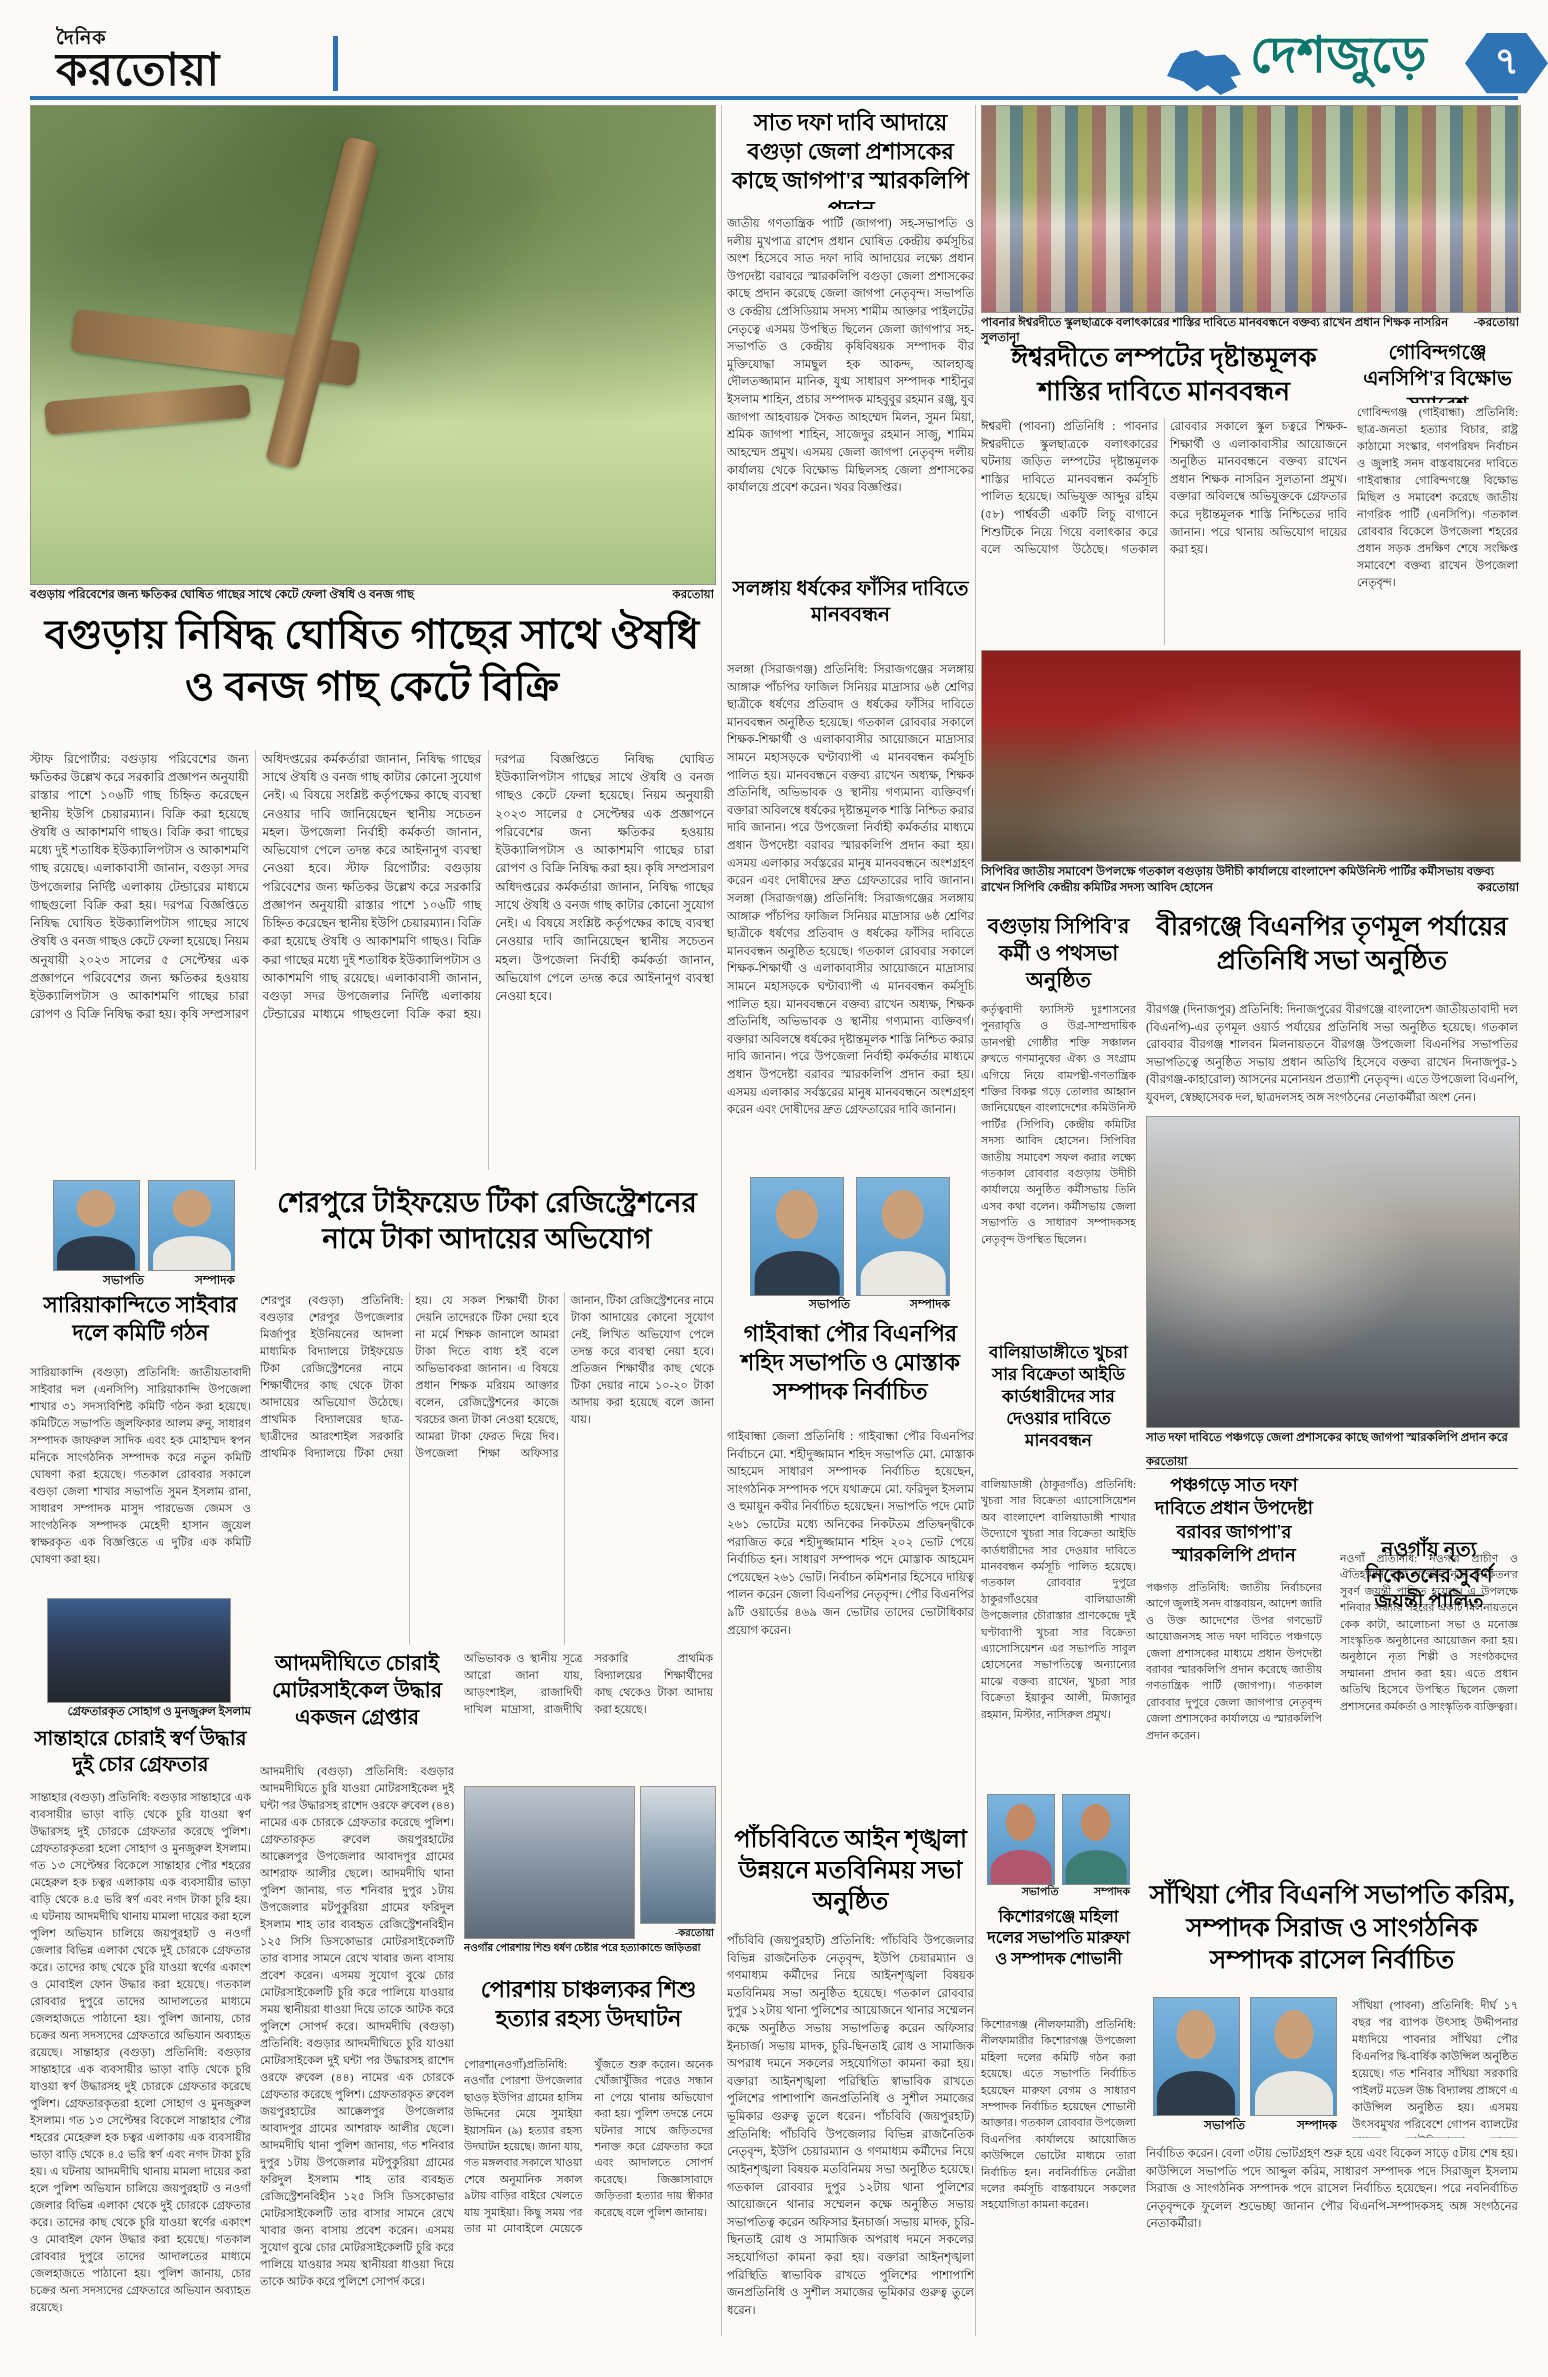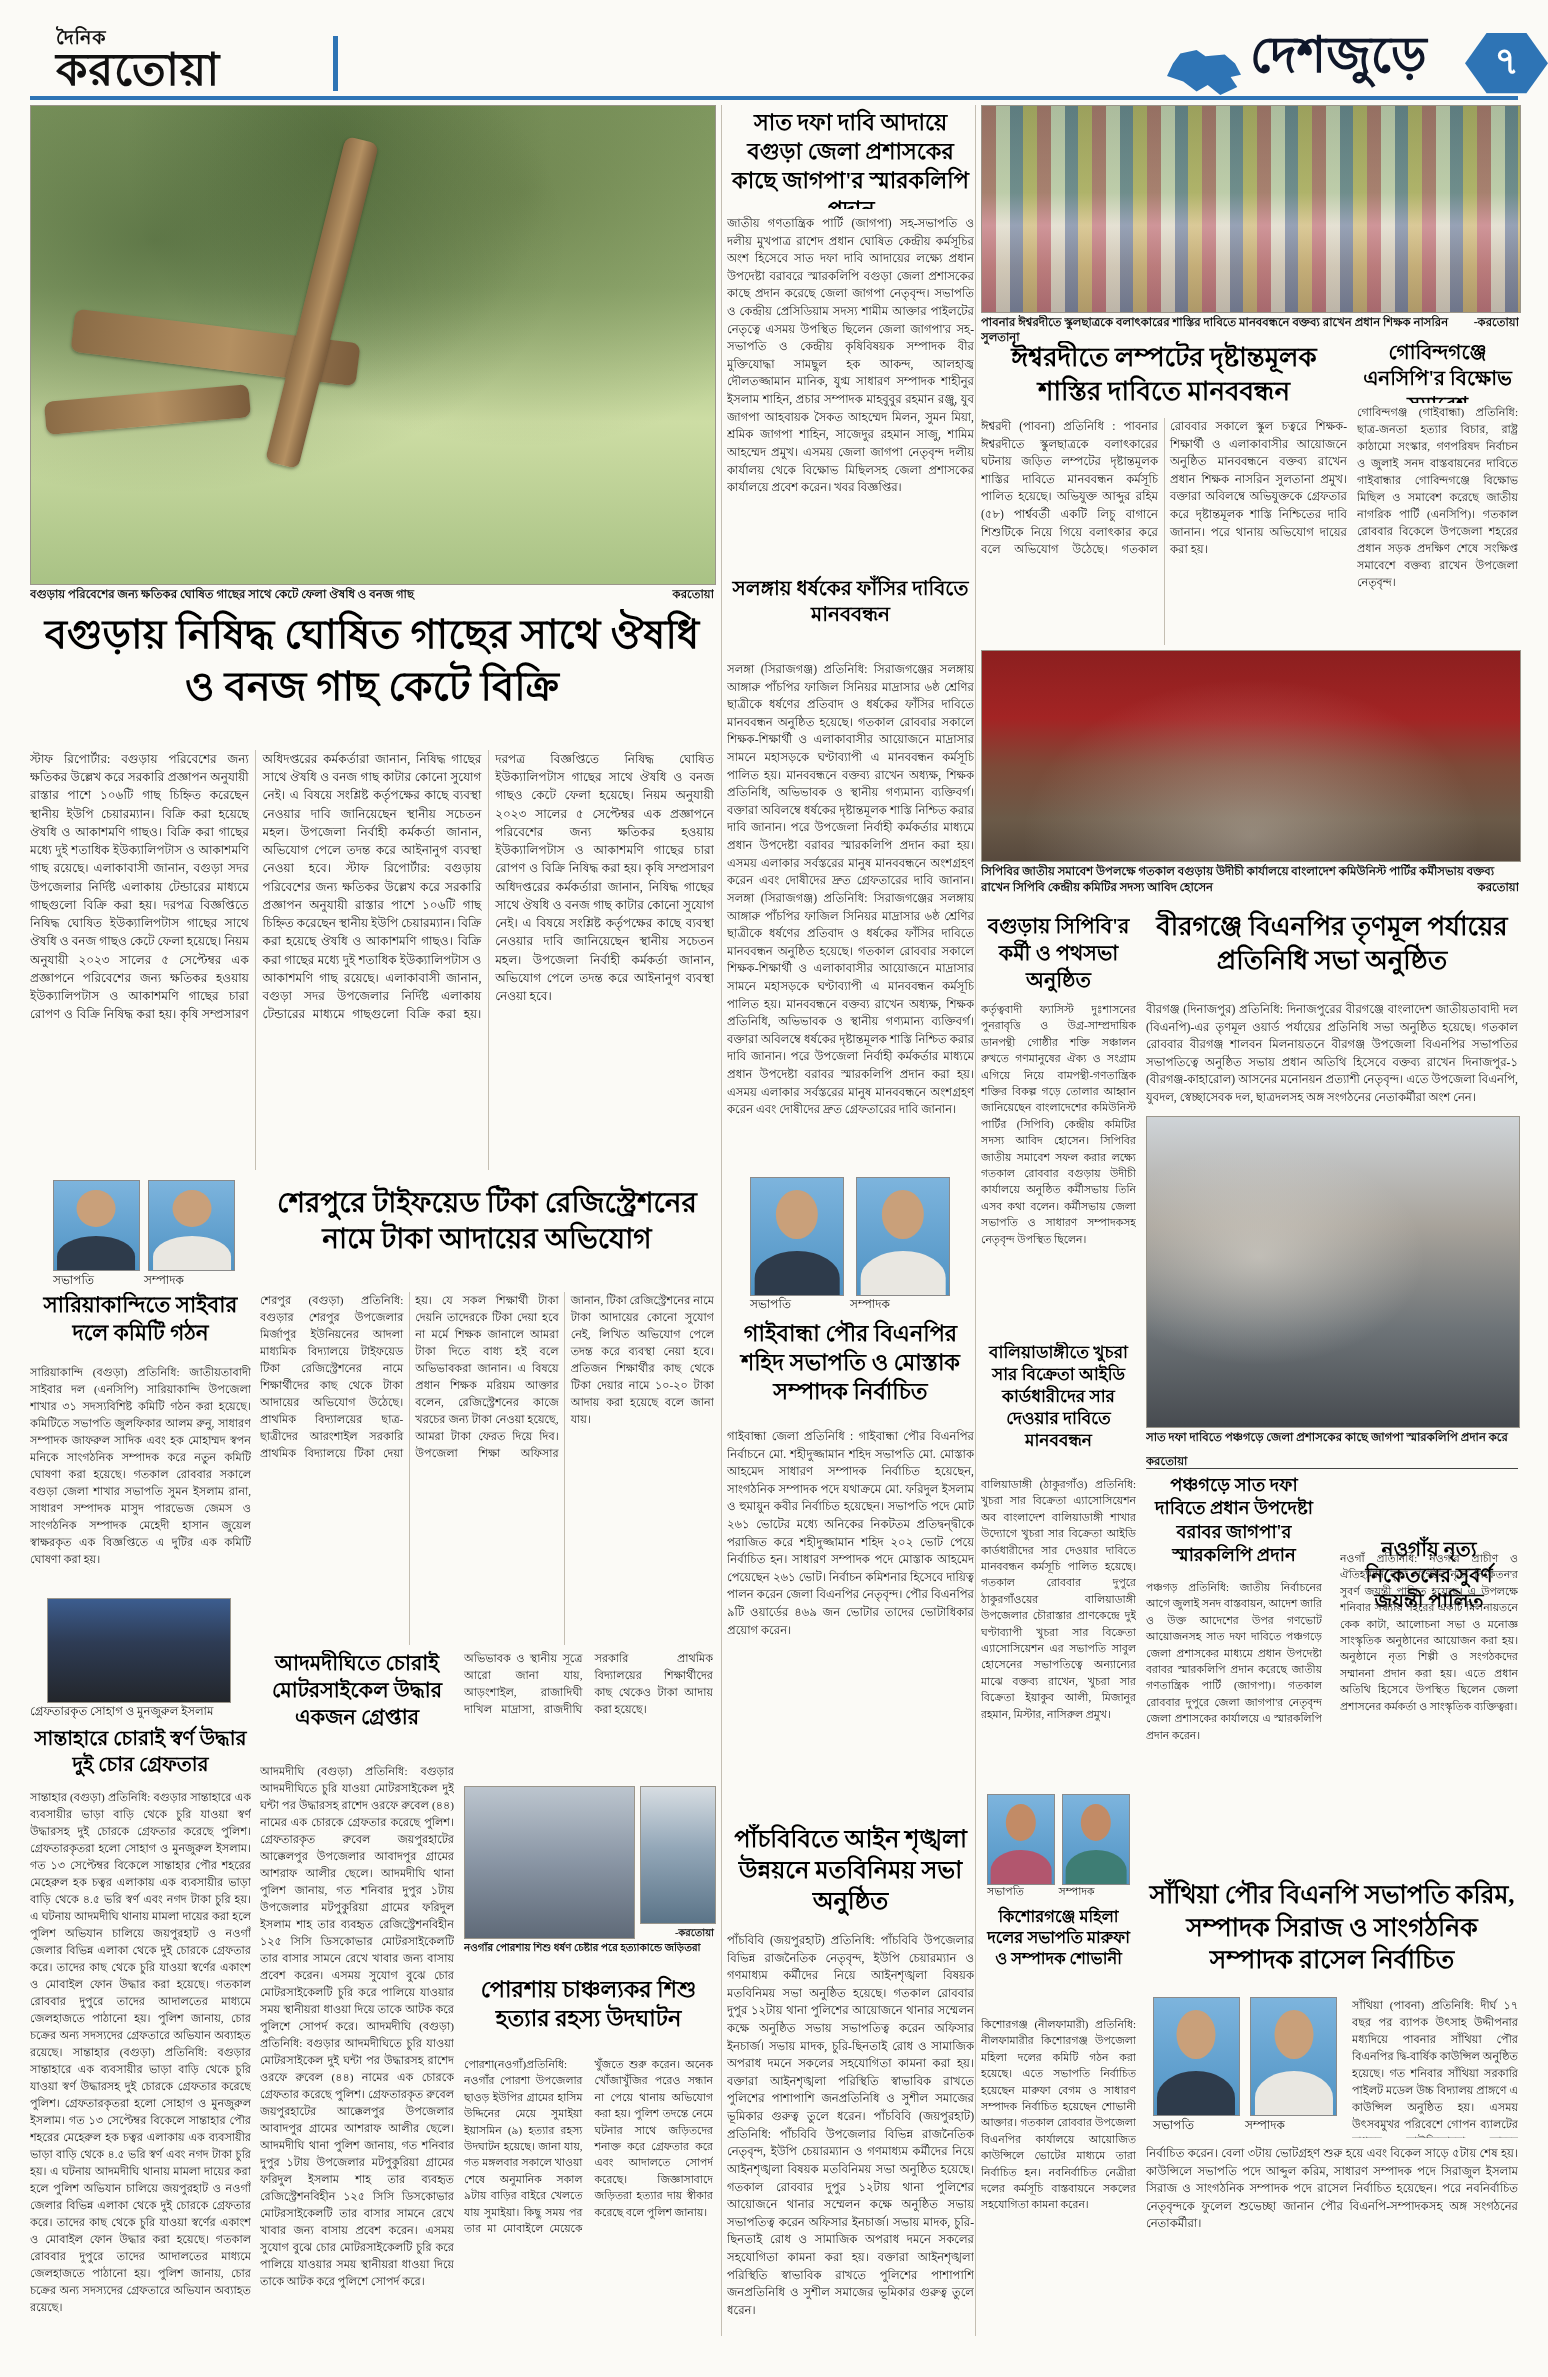--- a/index.html
+++ b/index.html
@@ -5,21 +5,21 @@
   html,body{margin:0;padding:0}
   body{width:1548px;height:2377px;position:relative;background:#fbfaf6;
        font-family:"Liberation Serif","DejaVu Serif",serif;color:#111;overflow:hidden}
   .abs{position:absolute}
   .hl{font-weight:700;color:#000;text-align:center;line-height:1.3;overflow:hidden}
   .body-txt{text-align:justify;line-height:1.52;overflow:hidden;word-break:break-word;color:#1a1a1a}
   .cap{font-weight:700;font-size:11.6px;display:flex;justify-content:space-between;gap:8.6px;overflow:hidden;line-height:1.3}
   .photo{position:absolute;overflow:hidden;border:0.9px solid #9a958a}
   .vr{position:absolute;width:0.9px;background:#c4beb2}
   .hr-blue{position:absolute;background:#2e74b5}
-  .lbl{font-weight:400;font-size:12px;text-align:left;line-height:1.2}
+  .lbl{font-weight:700;font-size:12px;text-align:right;line-height:1.2}
   .pt{position:relative;border:0.9px solid #8a8a8a;background:linear-gradient(180deg,#7db4dd,#4f93c4);overflow:hidden}
   .pt::before{content:"";position:absolute;left:50%;top:10%;width:46%;height:42%;transform:translateX(-50%);
       border-radius:50%;background:#c9a07a}
   .pt::after{content:"";position:absolute;left:50%;bottom:-8%;width:92%;height:46%;transform:translateX(-50%);
       border-radius:50% 50% 0 0;background:#2e3b4b}
   .pt.wh::after{background:#e9e7e1}
   .pt.f::before{background:#c28b66}
   .pt.f::after{background:#b2566e}
   .pt.f2::after{background:#3e7d74}
   .ph-trees{background:
@@ -40,21 +40,21 @@
       radial-gradient(ellipse at 30% 45%, rgba(235,230,220,.5), transparent 45%),
       linear-gradient(180deg,#cfd4d8 0%,#a8a39b 35%,#6e7478 68%,#474b50 100%)}
   .ph-thieves{background:linear-gradient(180deg,#3c5d8f 0%,#2e3c55 42%,#23262b 100%)}
   .ph-crowd{background:linear-gradient(180deg,#bcc5ce 0%,#8b97a6 48%,#5f6a78 100%)}
   .ph-officer{background:linear-gradient(180deg,#d7dde2 0%,#93a7b8 45%,#5b7488 100%)}
   .masthead-name{font-weight:700;letter-spacing:0.9px}
   .badge{clip-path:polygon(26% 3%,74% 3%,100% 50%,74% 97%,26% 97%,0 50%);background:#2e74b5;color:#fff;
       display:flex;align-items:center;justify-content:center;font-weight:700}
   .bd-map{clip-path:polygon(18% 8%,40% 0,52% 14%,78% 10%,92% 30%,100% 55%,86% 60%,95% 82%,72% 100%,55% 78%,40% 92%,22% 70%,0 58%,8% 30%);
       background:#2e74b5}
-  .sec-title{color:#0f172a;font-weight:700}
+  .sec-title{color:#0f766e;font-weight:700}
 </style>
 </head>
 <body>
 
 <div class="abs" style="left:30px;top:26px;width:1488px;height:71px">
   <div class="abs" style="left:26px;top:1.7px;width:258px;">
     <div class="masthead-name" style="font-size:19px;line-height:1">দৈনিক</div>
     <div class="masthead-name" style="font-size:45px;line-height:1.05">করতোয়া</div>
   </div>
   <div class="abs" style="left:303px;top:10.3px;width:5.2px;height:55px;background:#2e74b5"></div>

